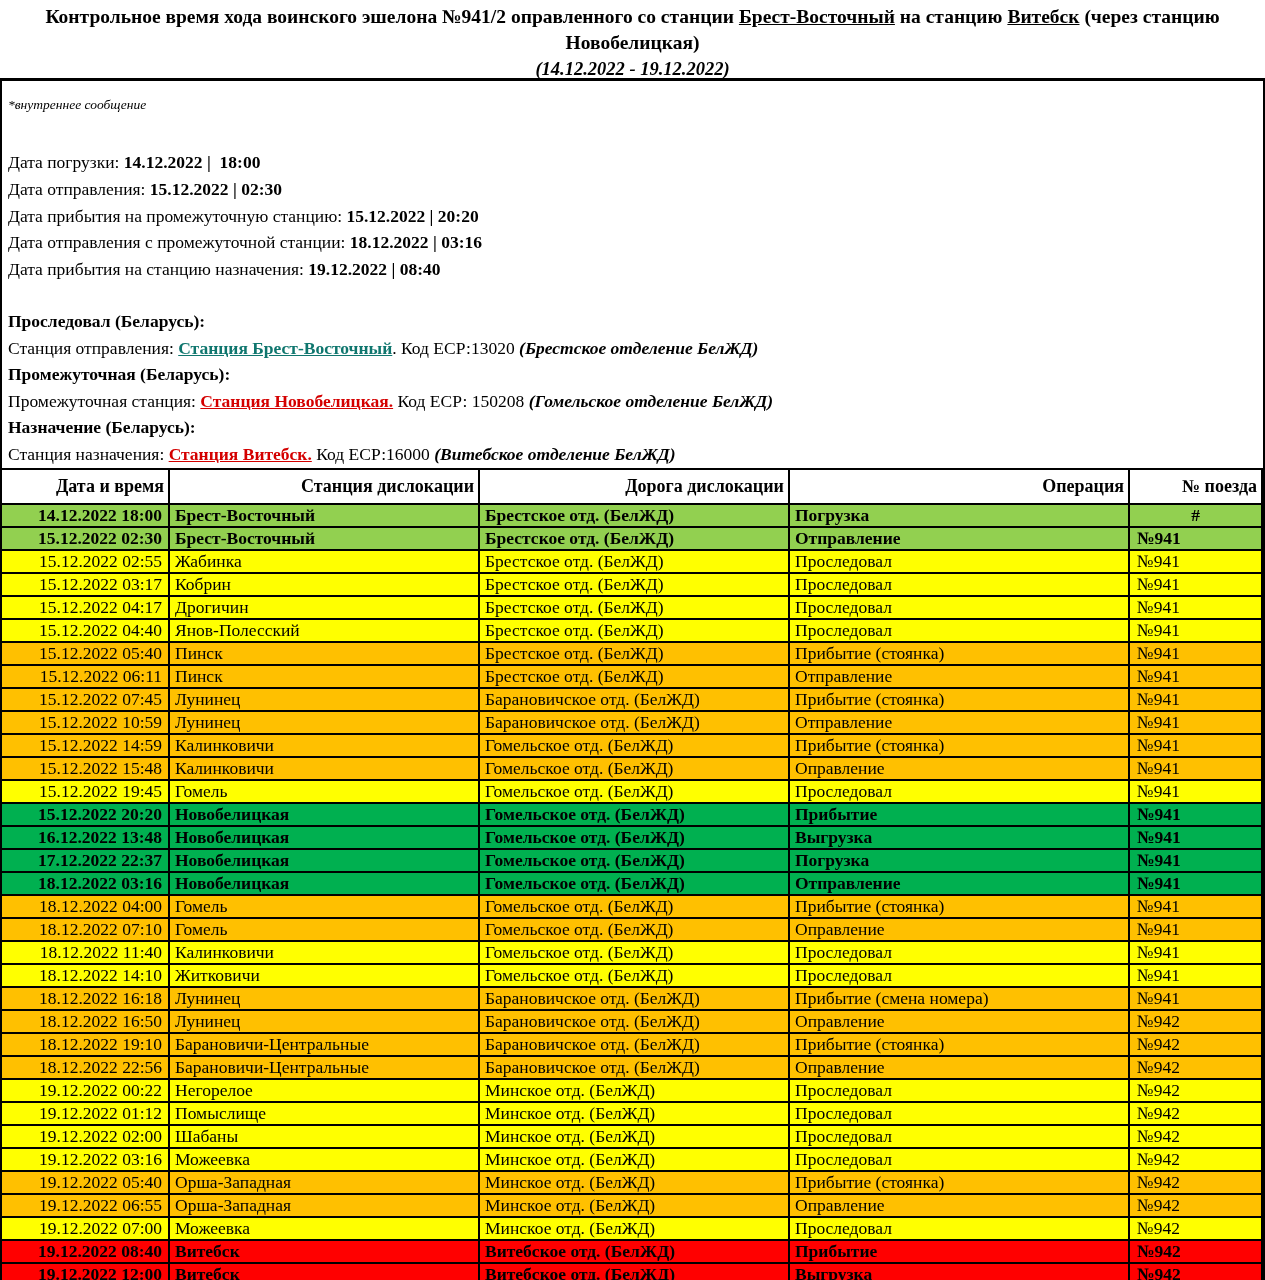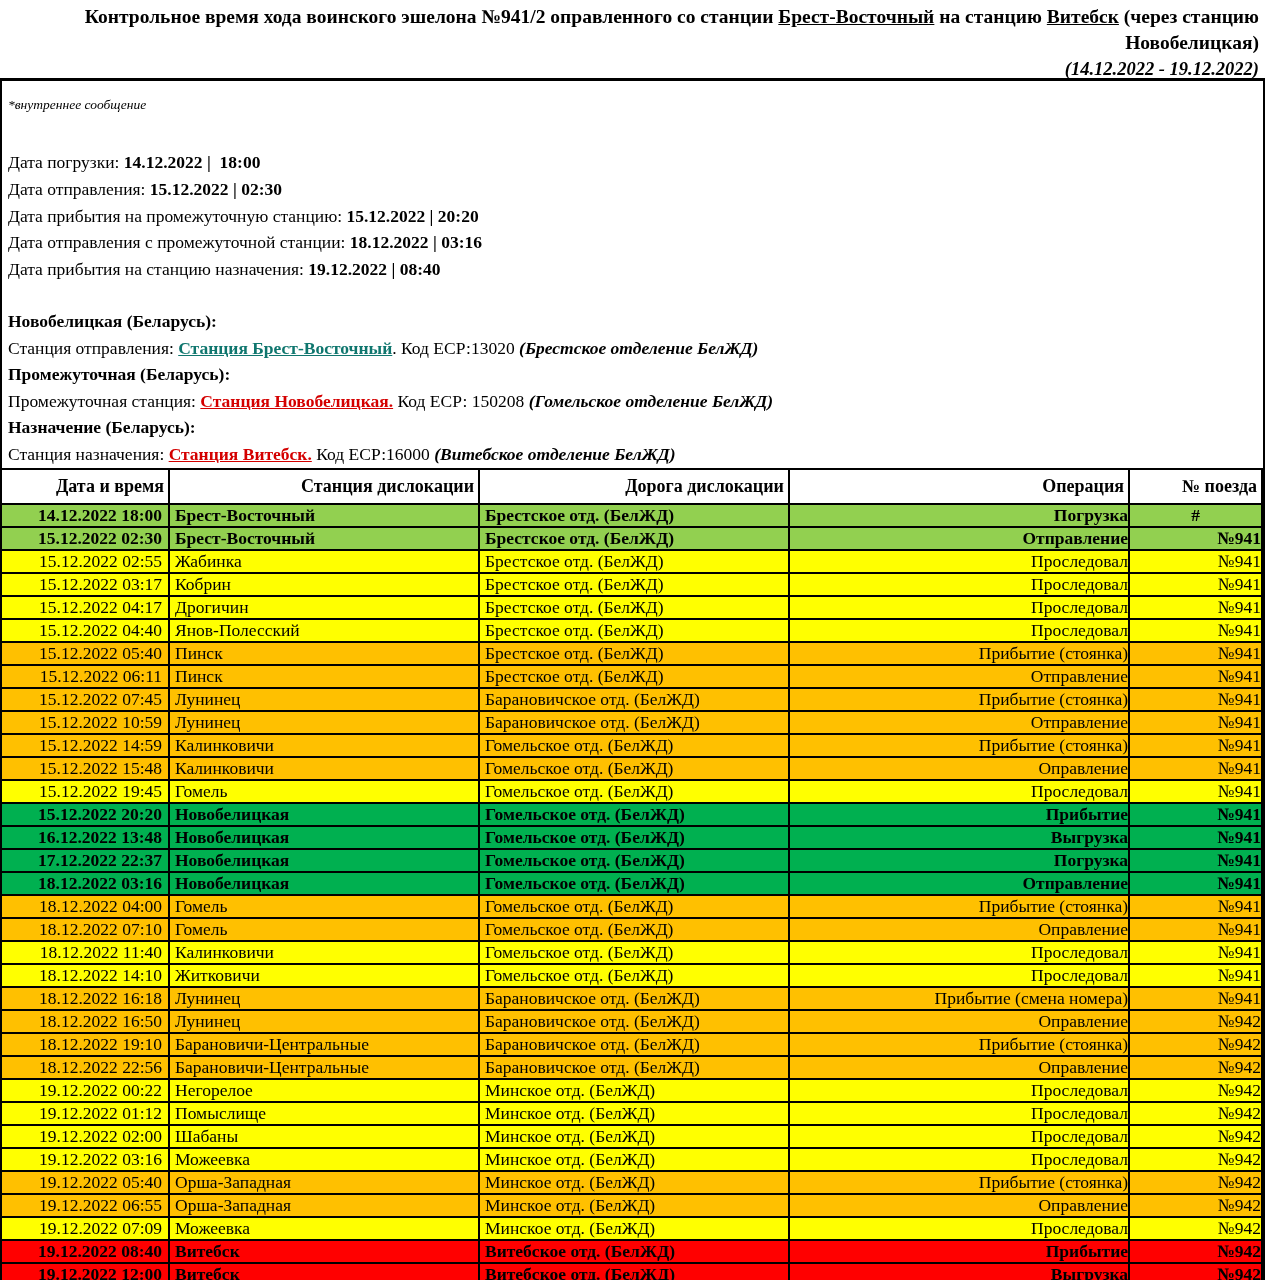--- a/index.html
+++ b/index.html
@@ -4,21 +4,21 @@
 <style>
   * { box-sizing: border-box; margin: 0; padding: 0; }
   html, body {
     width: 1265px; height: 1280px;
     background: #fff; color: #000;
     overflow: hidden;
     font-family: "Liberation Serif", "DejaVu Serif", serif;
   }
   
   .title-block {
-    text-align: right;
+    text-align: center;
     font-weight: bold;
     font-size: 19.5px;
     line-height: 26px;
     padding: 4px 6px 0 6px;
     height: 78px;
   }
   .title-line .u { text-decoration: underline; }
   .title-dates { font-style: italic; font-size: 18.5px; }
   
   .body-box {
@@ -72,22 +72,22 @@
     border: 2px solid #000;
     font-size: 17.5px;
     height: 23px;
     line-height: 21px;
     white-space: nowrap; overflow: hidden;
   }
   tr.bold td { font-weight: bold; }
   td.c-date    { text-align: right; padding-right: 6px; }
   td.c-station { text-align: left;  padding-left: 5px; }
   td.c-road    { text-align: left;  padding-left: 5px; }
-  td.c-oper    { text-align: right;  padding-left: 5px; }
-  td.c-train   { text-align: right;  padding-left: 7px; }
+  td.c-oper    { text-align: left;  padding-left: 5px; }
+  td.c-train   { text-align: left;  padding-left: 7px; }
   td.c-train.center { text-align: center; padding-left: 0; }
 </style>
 </head>
 <body>
 
 <div class="title-block">
   <div class="title-line"><span>Контрольное время хода воинского эшелона №941/2 оправленного со станции </span><span class="u">Брест-Восточный</span><span> на станцию </span><span class="u">Витебск</span><span> (через станцию Новобелицкая)</span></div>
   <div class="title-dates">(14.12.2022 - 19.12.2022)</div>
 </div>
 
@@ -102,21 +102,21 @@
 
   <div><span class="sum-label">Дата прибытия на промежуточную станцию: </span><span class="sum-value">15.12.2022 | 20:20</span></div>
 
   <div><span class="sum-label">Дата отправления с промежуточной станции: </span><span class="sum-value">18.12.2022 | 03:16</span></div>
 
   <div><span class="sum-label">Дата прибытия на станцию назначения: </span><span class="sum-value">19.12.2022 | 08:40</span></div>
 </div>
 
   <div class="sections">
   <div>
-    <div class="section-heading">Новобелицкая (Беларусь):</div>
+    <div class="section-heading">Проследовал (Беларусь):</div>
     <div><span>Станция отправления: </span><span class="station-link" style="color: #0f766e;">Станция Брест-Восточный</span><span>. Код ЕСР:13020 </span><span class="division">(Брестское отделение БелЖД)</span></div>
   </div>
 
   <div>
     <div class="section-heading">Промежуточная (Беларусь):</div>
     <div><span>Промежуточная станция: </span><span class="station-link" style="color: rgb(212, 0, 0);">Станция Новобелицкая.</span><span> Код ЕСР: 150208 </span><span class="division">(Гомельское отделение БелЖД)</span></div>
   </div>
 
   <div>
     <div class="section-heading">Назначение (Беларусь):</div>
@@ -353,21 +353,21 @@
           <td class="c-train">№942</td>
         </tr>
         <tr style="background-color: rgb(255, 192, 0);">
           <td class="c-date">19.12.2022 06:55</td>
           <td class="c-station">Орша-Западная</td>
           <td class="c-road">Минское отд. (БелЖД)</td>
           <td class="c-oper">Оправление</td>
           <td class="c-train">№942</td>
         </tr>
         <tr style="background-color: rgb(255, 255, 0);">
-          <td class="c-date">19.12.2022 07:09</td>
+          <td class="c-date">19.12.2022 07:00</td>
           <td class="c-station">Можеевка</td>
           <td class="c-road">Минское отд. (БелЖД)</td>
           <td class="c-oper">Проследовал</td>
           <td class="c-train">№942</td>
         </tr>
         <tr class="bold" style="background-color: rgb(255, 0, 0);">
           <td class="c-date">19.12.2022 08:40</td>
           <td class="c-station">Витебск</td>
           <td class="c-road">Витебское отд. (БелЖД)</td>
           <td class="c-oper">Прибытие</td>

